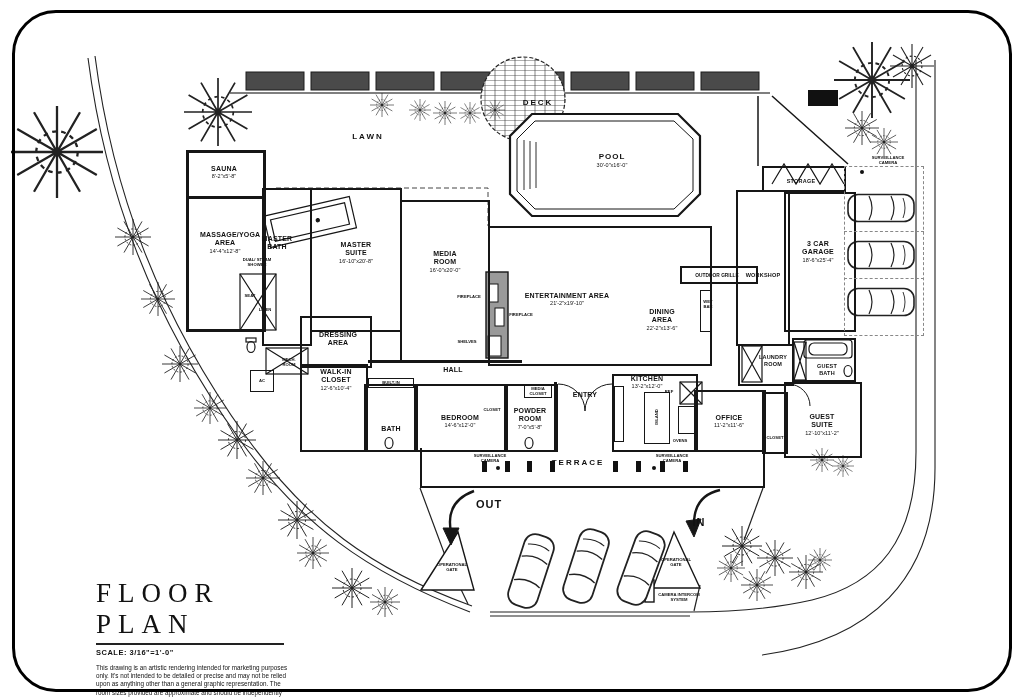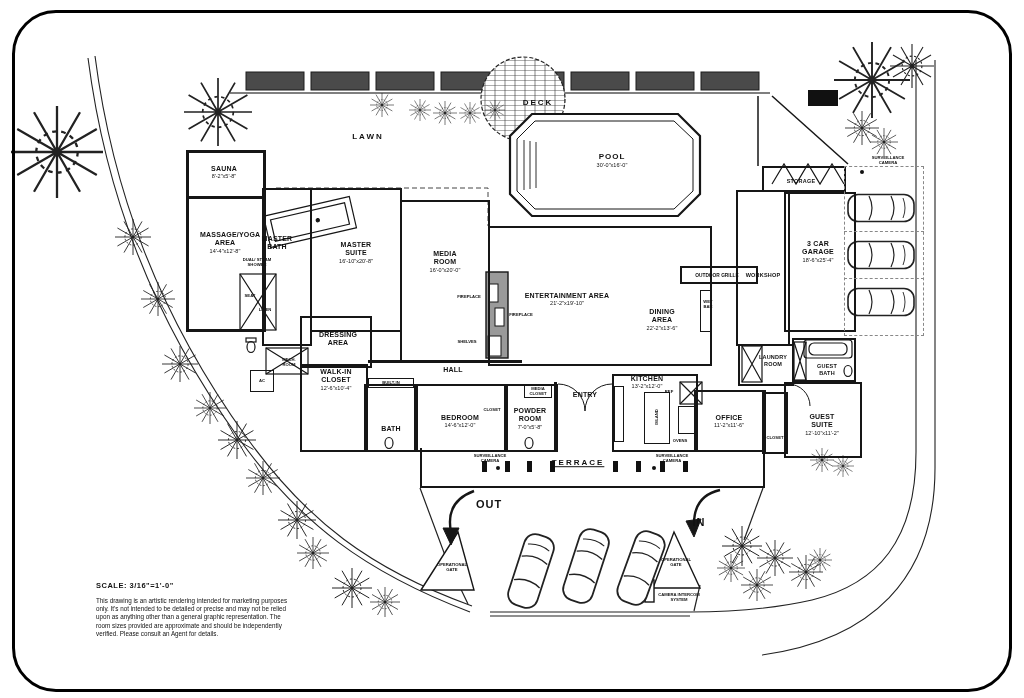--- a/index.html
+++ b/index.html
@@ -255,21 +255,21 @@
   <div class="w w1" style="left:678px;top:406px;width:18px;height:28px;"></div>
   <div class="w w1" style="left:524px;top:384px;width:28px;height:14px;"></div>
   <div class="w w1" style="left:368px;top:378px;width:46px;height:10px;"></div>
   <div class="w w1" style="left:250px;top:370px;width:24px;height:22px;border-width:1px;"></div>
 
   <div class="lbl site" style="left:368px;top:137px;">LAWN</div>
   <div class="lbl site" style="left:538px;top:103px;">DECK</div>
   <div class="lbl" style="left:612px;top:160px;font-size:8px;letter-spacing:1px;">
     <span>POOL</span><span class="dims">30'-0"x16'-0"</span>
   </div>
-  <div class="lbl site" style="left:578px;top:463px;text-decoration:underline;">TERRACE</div>
+  <div class="lbl site" style="left:578px;top:463px;">TERRACE</div>
   <div class="lbl big" style="left:489px;top:505px;">OUT</div>
   <div class="lbl big" style="left:699px;top:523px;">IN</div>
   <div class="lbl fx4 wrap" style="left:452px;top:567px;width:40px;">OPERATIONAL GATE</div>
   <div class="lbl fx4 wrap" style="left:676px;top:562px;width:40px;">OPERATIONAL GATE</div>
   <div class="lbl fx4 wrap" style="left:679px;top:597px;width:42px;">CAMERA INTERCOM SYSTEM</div>
   <div class="lbl fx4 wrap" style="left:490px;top:458px;width:36px;">SURVEILLANCE CAMERA</div>
   <div class="lbl fx4 wrap" style="left:672px;top:458px;width:36px;">SURVEILLANCE CAMERA</div>
   <div class="lbl fx4 wrap" style="left:888px;top:160px;width:36px;">SURVEILLANCE CAMERA</div>
 
   <div class="lbl" style="left:224px;top:172px;">
@@ -329,18 +329,19 @@
   <div class="lbl fx4" style="left:521px;top:315px;">FIREPLACE</div>
   <div class="lbl fx4" style="left:467px;top:342px;">SHELVES</div>
   <div class="lbl fx4 vert" style="left:657px;top:417px;">ISLAND</div>
   <div class="lbl fx4" style="left:669px;top:392px;">REF</div>
   <div class="lbl fx4" style="left:680px;top:441px;">OVENS</div>
   <div class="lbl fx4 wrap" style="left:708px;top:304px;width:16px;">WET BAR</div>
   <div class="lbl fx" style="left:717px;top:276px;">OUTDOOR GRILLE</div>
   <div class="lbl fx4" style="left:775px;top:438px;">CLOSET</div>
 
   <div class="titleblock">
+    <div class="tb-title">FLOOR PLAN</div>
     <div class="tb-scale">SCALE: 3/16"=1'-0"</div>
     <div class="tb-disc">This drawing is an artistic rendering intended for marketing purposes only. It's not intended to be detailed or precise and may not be relied upon as anything other than a general graphic representation. The room sizes provided are approximate and should be independently verified.  Please consult an Agent for details.</div>
   </div>
 
   <div class="sheet-border"></div>
 </div>
 
 </body></html>

